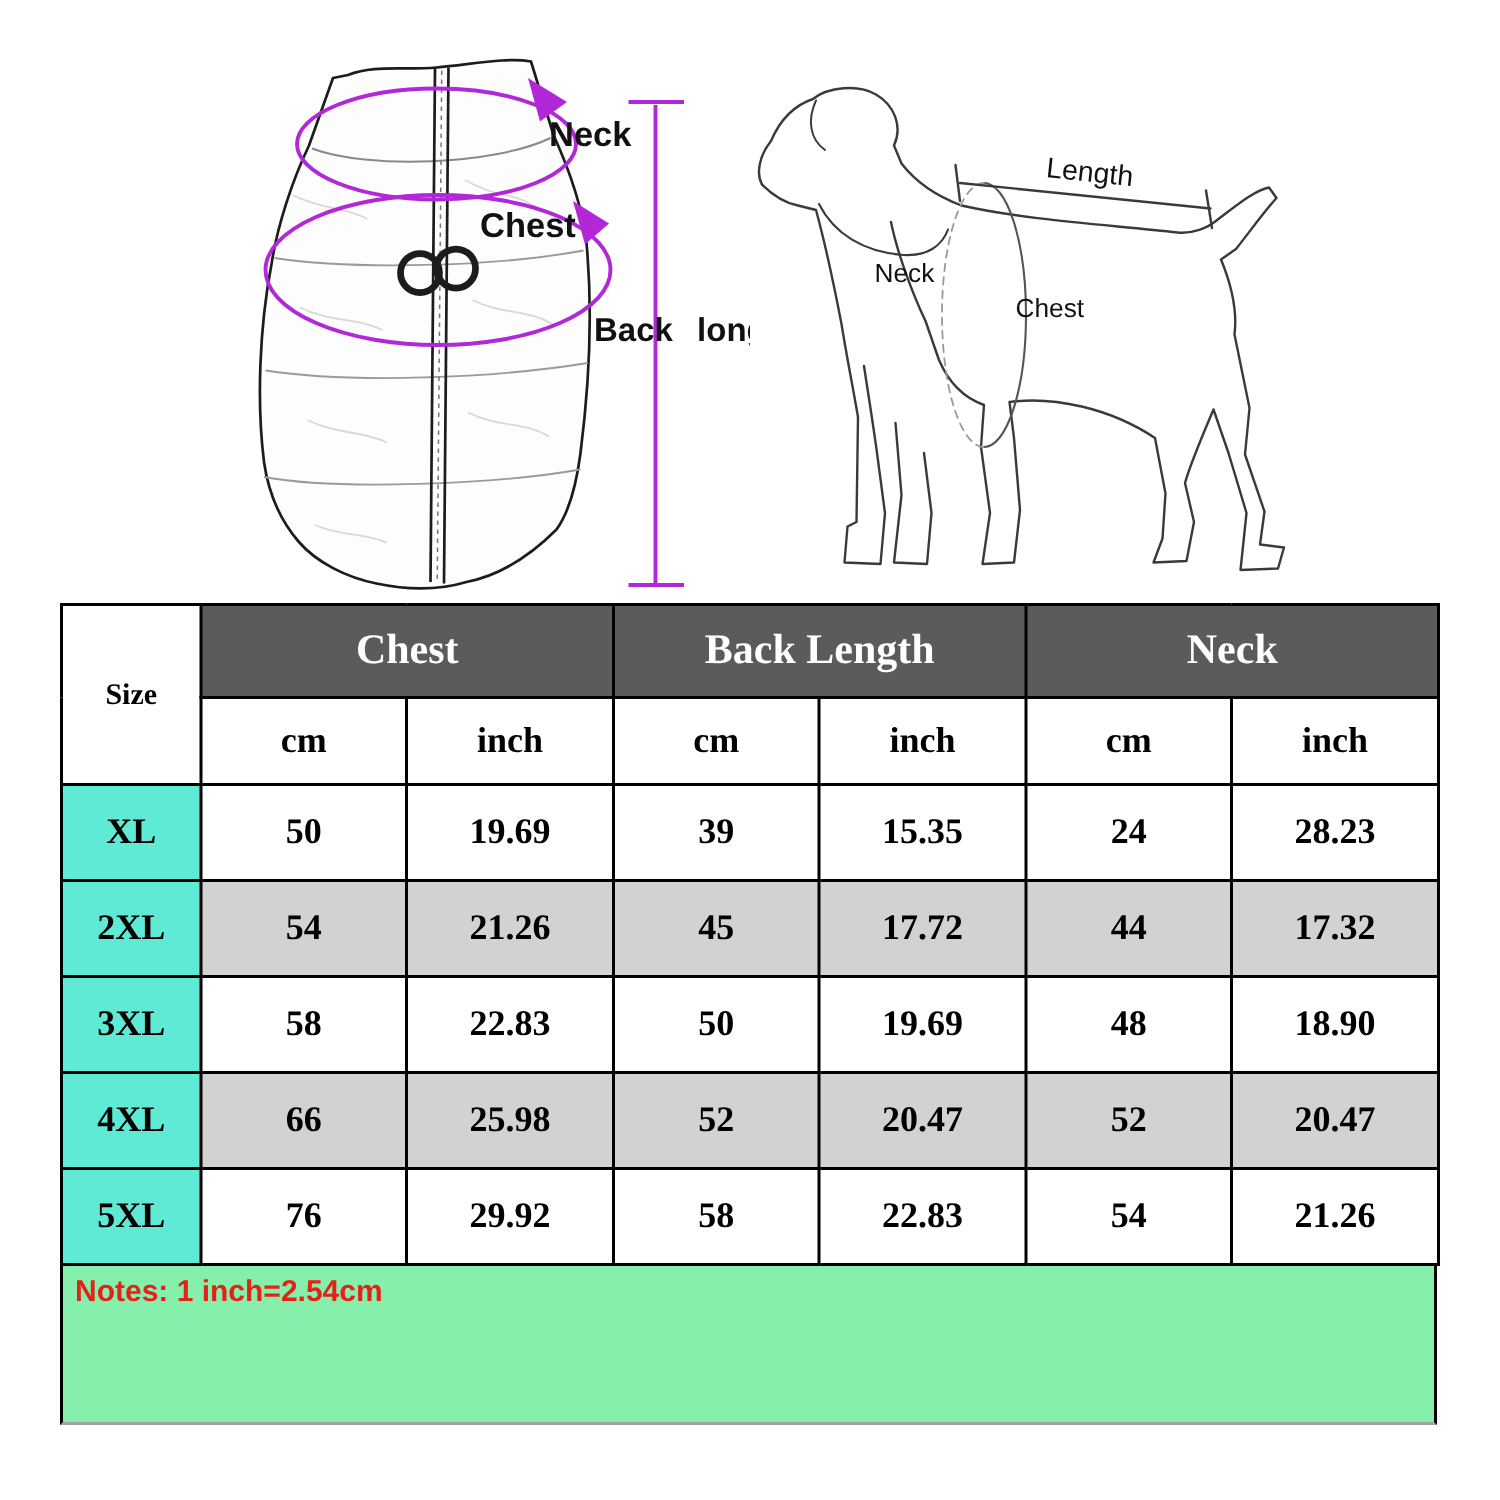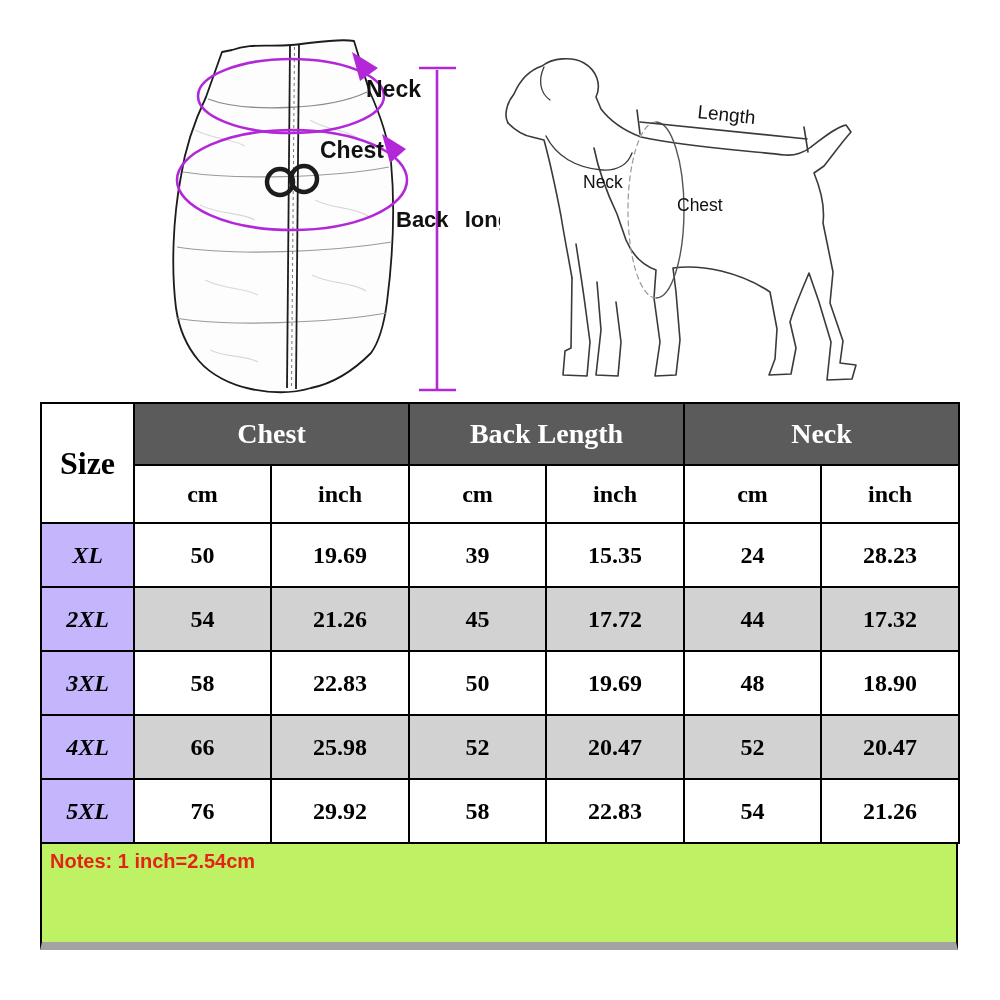--- a/index.html
+++ b/index.html
@@ -6,29 +6,29 @@
   #stage{position:relative;width:1000px;height:1000px;background:#fff;overflow:hidden;
          font-family:"Liberation Sans",sans-serif;}
   svg text{font-family:"Liberation Sans",sans-serif;fill:#111;}
 
   
   #size-table{position:absolute;left:40px;top:402px;width:918px;border-collapse:collapse;
               table-layout:fixed;font-family:"Liberation Serif",serif;font-weight:bold;
               color:#000;text-align:center;}
   #size-table td,#size-table th{border:2px solid #000;padding:0;}
   #size-table th.group{background:#5b5b5b;color:#fff;font-size:28px;height:60px;}
-  #size-table th.size-head{background:#fff;color:#000;font-size:32px;}
+  #size-table th.size-head{background:#fff;color:#000;font-size:20px;}
   #size-table td.unit{font-size:24px;height:56px;background:#fff;}
   #size-table td.val{font-size:24px;height:62px;background:#fff;}
   #size-table tr.shaded td.val:not(.size-cell){background:#d2d2d2;}
-  #size-table td.size-cell{background:#c4b5fd;font-style:italic;}
+  #size-table td.size-cell{background:#5eead4;}
 
   
   #notes-box{position:absolute;left:40px;top:844px;width:918px;height:106px;box-sizing:border-box;
-             background:#bef264;border:2px solid #000;border-top:none;border-bottom:8px solid #a3a3a3;
+             background:#86efac;border:2px solid #000;border-top:none;border-bottom:2px solid #a3a3a3;
              padding:3px 8px 0 8px;font-weight:bold;font-size:20px;line-height:28px;color:#111;}
   #notes-box p{margin:0;}
   #notes-title{color:#e42318;}
 
   .diag{position:absolute;}
 </style>
 </head>
 <body>
 
 <div id="stage">

